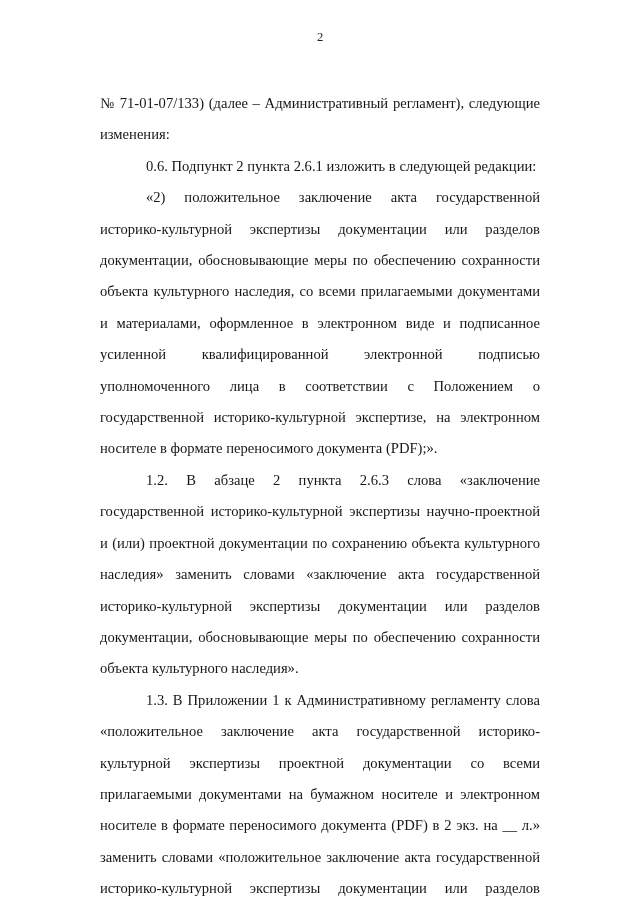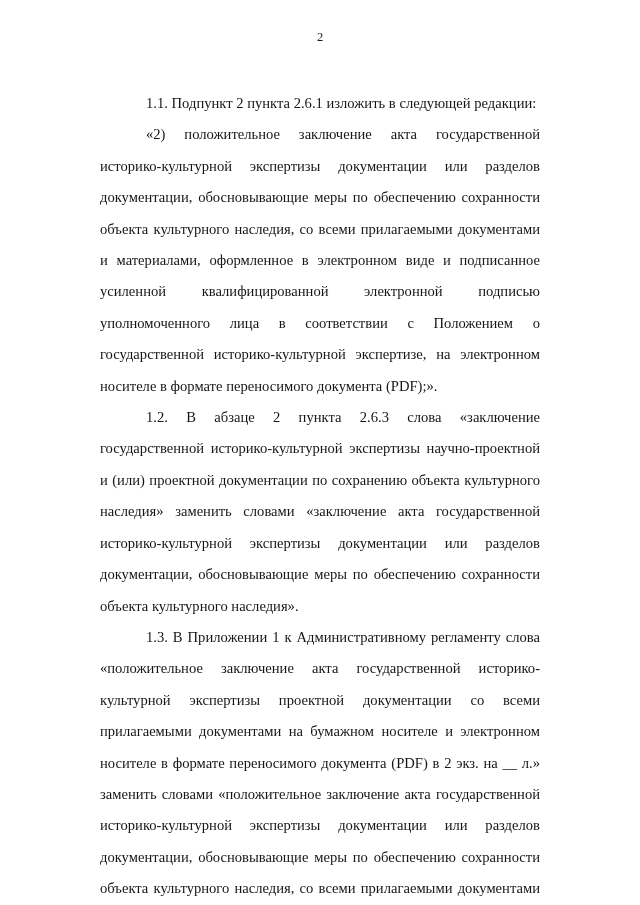--- a/index.html
+++ b/index.html
@@ -55,22 +55,23 @@
 </style>
 </head>
 <body>
 
 <div class="page">
 
   <div class="page-number">2</div>
 
   <div class="body-text">
 
+    <p class="para no-indent">№ 71-01-07/133) (далее – Административный регламент), следующие изменения:</p>
 
-    <p class="para">1.1. Подпункт 2 пункта 2.6.1 изложить в следующей редакции:</p>
+    <p class="para">0.6. Подпункт 2 пункта 2.6.1 изложить в следующей редакции:</p>
 
     <p class="para">«2) положительное заключение акта государственной историко-культурной экспертизы документации или разделов документации, обосновывающие меры по обеспечению сохранности объекта культурного наследия, со всеми прилагаемыми документами и материалами, оформленное в электронном виде и подписанное усиленной квалифицированной электронной подписью уполномоченного лица в соответствии с Положением о государственной историко-культурной экспертизе, на электронном носителе в формате переносимого документа (PDF);».</p>
 
     <p class="para">1.2. В абзаце 2 пункта 2.6.3 слова «заключение государственной историко-культурной экспертизы научно-проектной и (или) проектной документации по сохранению объекта культурного наследия» заменить словами «заключение акта государственной историко-культурной экспертизы документации или разделов документации, обосновывающие меры по обеспечению сохранности объекта культурного наследия».</p>
 
     <p class="para">1.3. В Приложении 1 к Административному регламенту слова «положительное заключение акта государственной историко-культурной экспертизы проектной документации со всеми прилагаемыми документами на бумажном носителе и электронном носителе в формате переносимого документа (PDF) в 2 экз. на __ л.» заменить словами «положительное заключение акта государственной историко-культурной экспертизы документации или разделов документации, обосновывающие меры по обеспечению сохранности объекта культурного наследия, со всеми прилагаемыми документами и материалами, оформленное в электронном виде и подписанное усиленной квалифицированной электронной подписью уполномоченного лица в соответствии с Положением о государственной историко-культурной экспертизе, на электронном носителе в формате переносимого документа (PDF)».</p>
 
   </div>
 </div>
 

